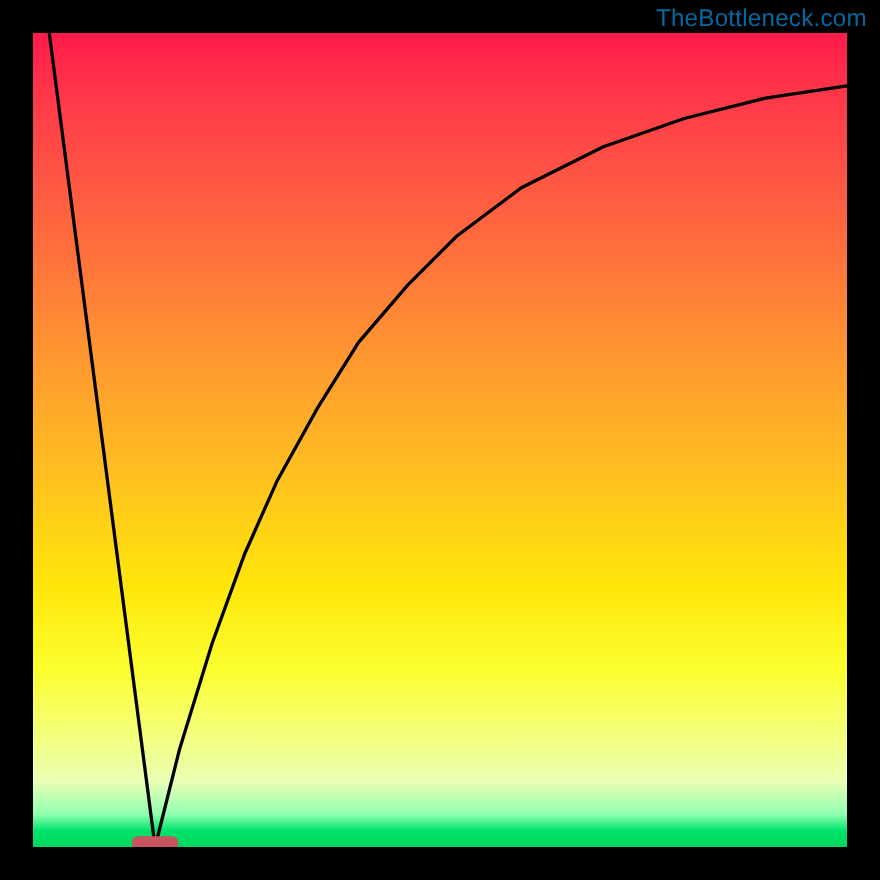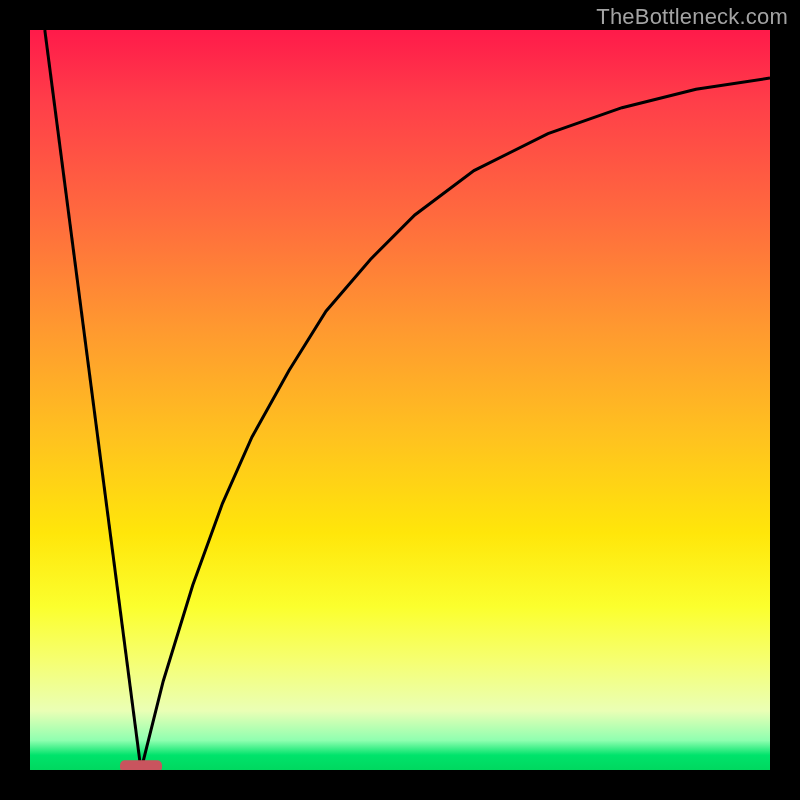--- a/index.html
+++ b/index.html
@@ -45,21 +45,21 @@
     );
   }
   .curves {
     position: absolute;
     inset: 0;
   }
   .watermark {
     position: absolute;
     top: 4px;
     right: 12px;
-    color: #a3a3a3;
+    color: #0369a1;
     font-size: 22px;
     letter-spacing: 0.2px;
     user-select: none;
   }
 </style>
 </head>
 <body>
 
 <div class="frame">
 

